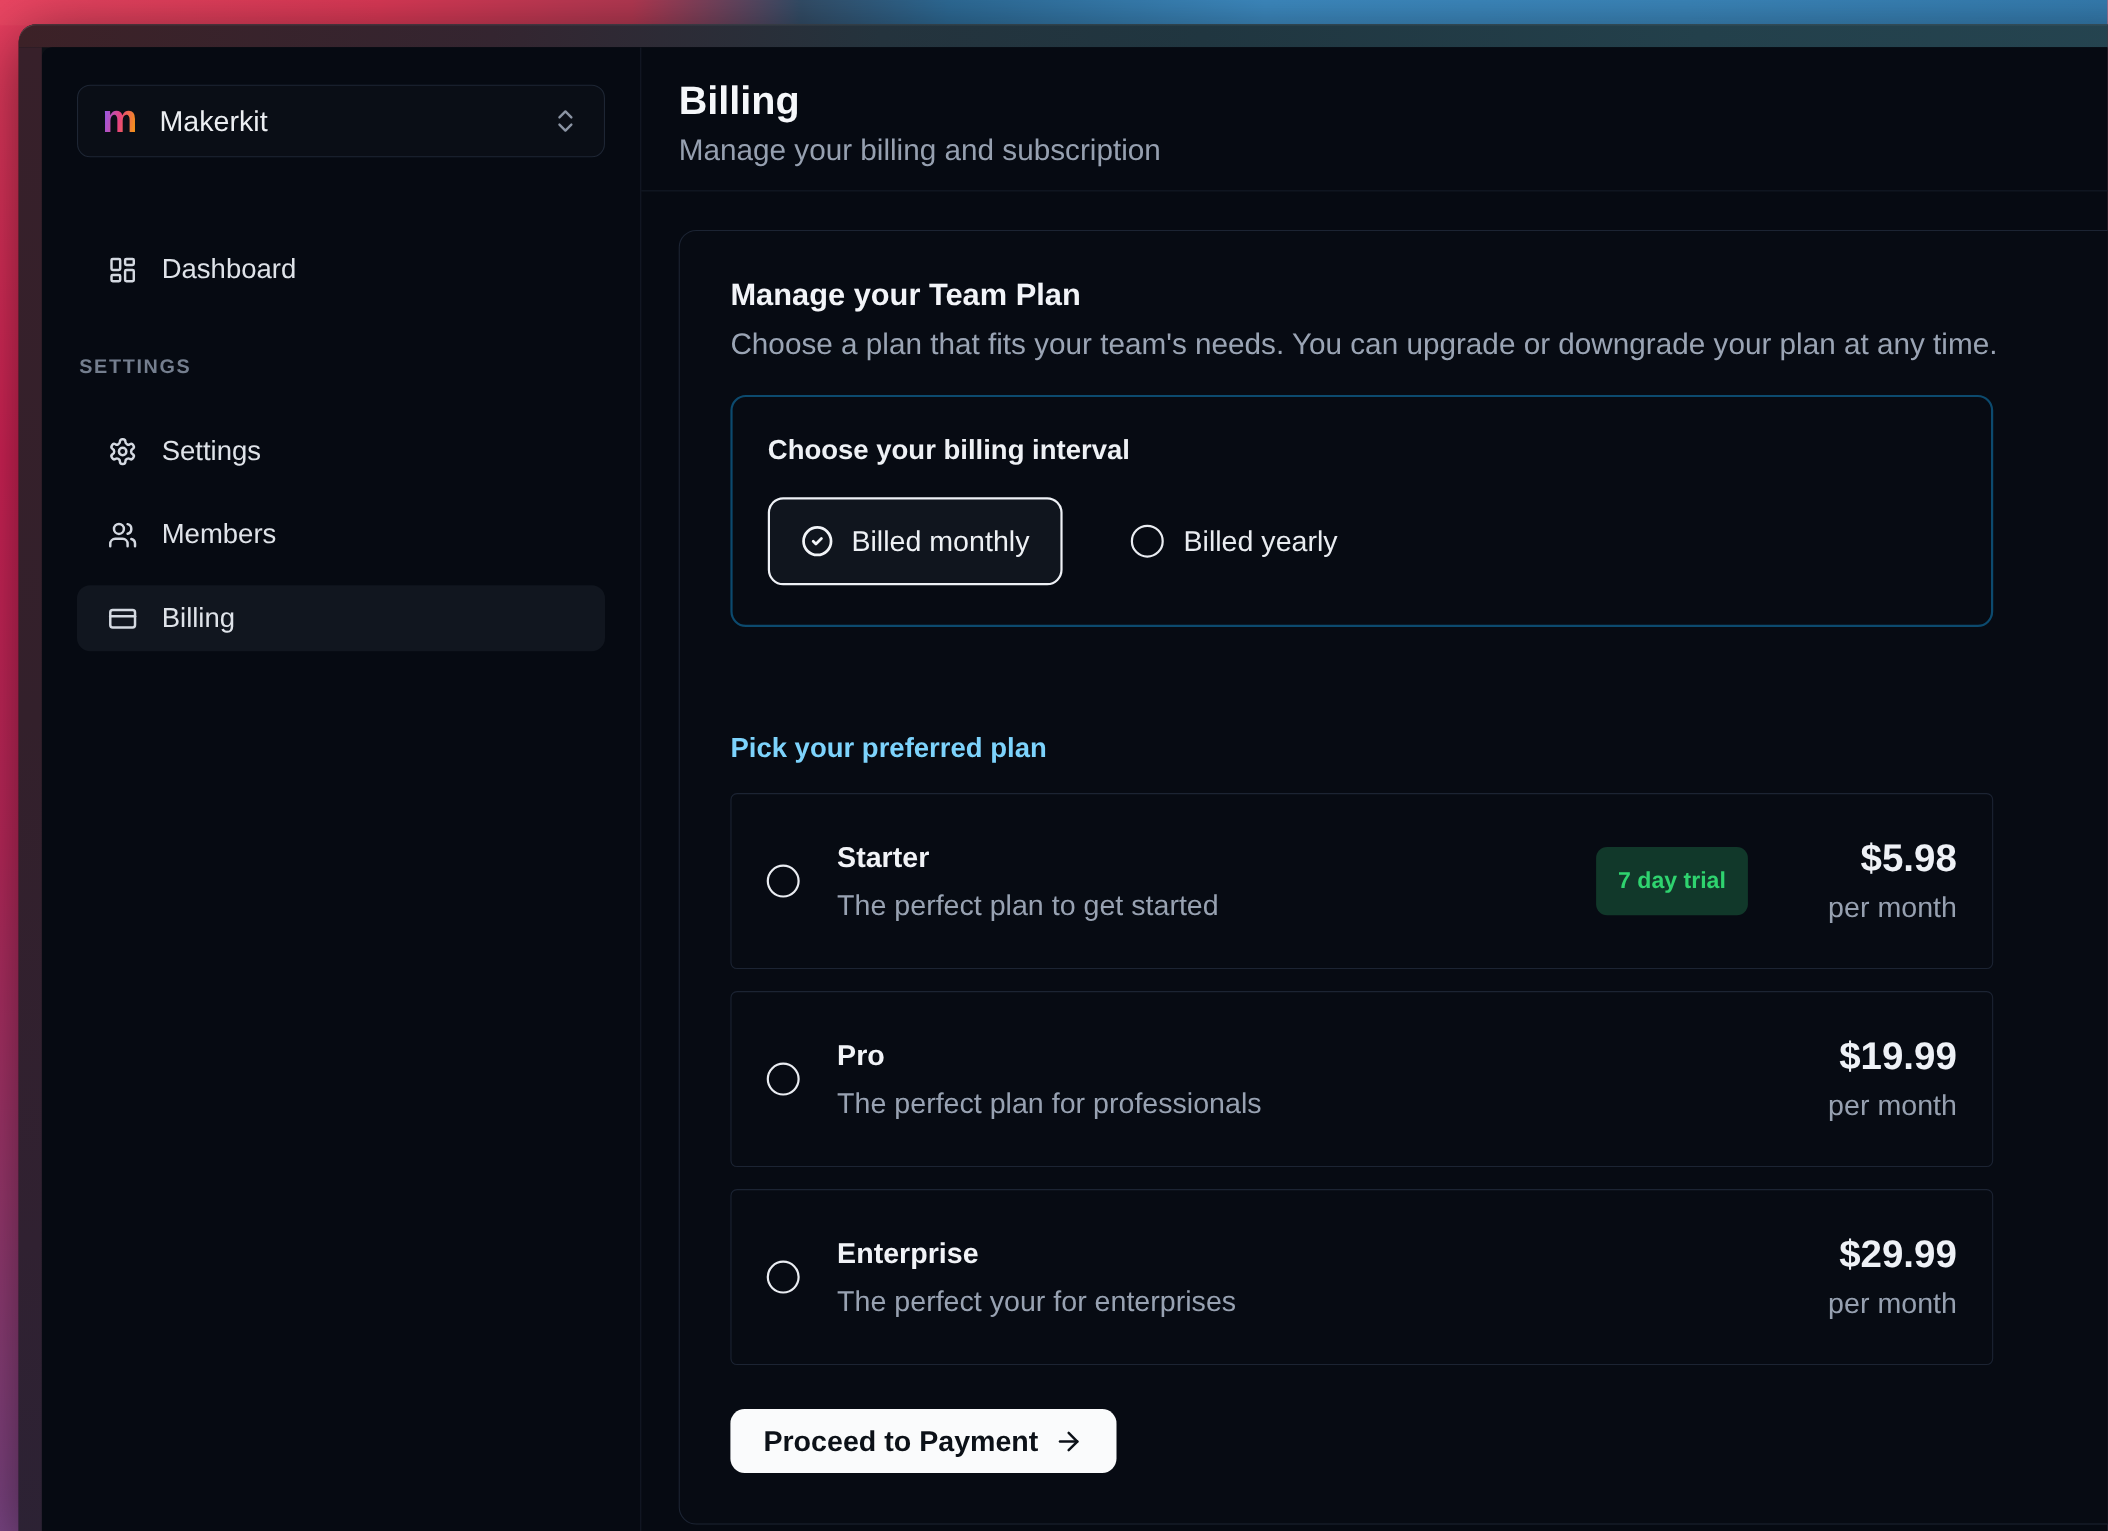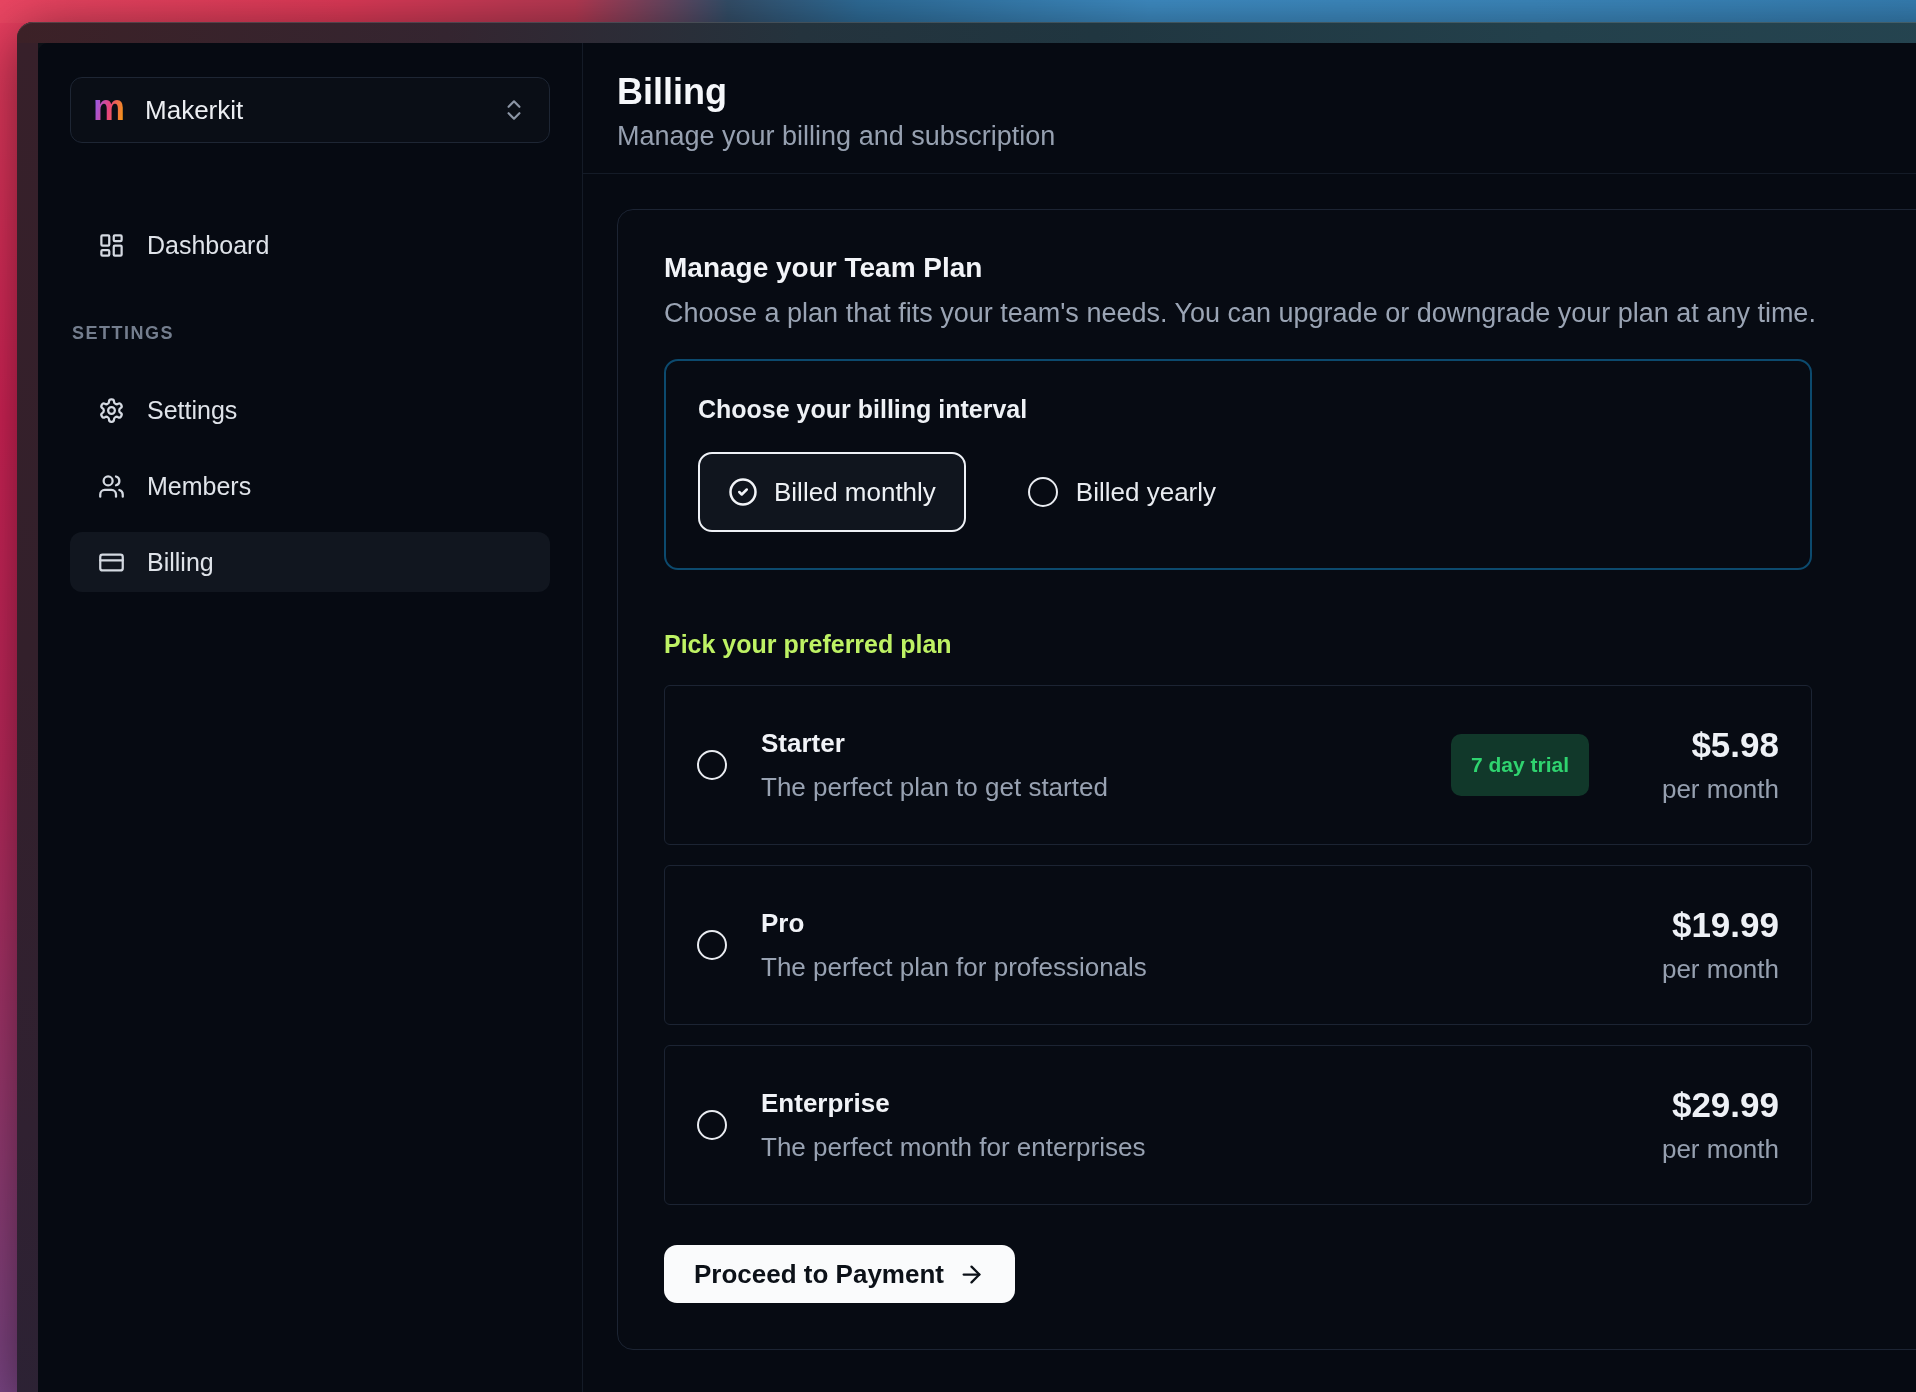--- a/index.html
+++ b/index.html
@@ -100,21 +100,21 @@
   .interval-btn .icon { display: flex; color: #f2f4f8; }
   .interval-plain {
     display: inline-flex; align-items: center; gap: 18px; margin-left: 62px;
     color: #e9ecf1; font-size: 26px; cursor: pointer;
   }
   .radio {
     width: 30px; height: 30px; border-radius: 50%;
     border: 2.5px solid #e9ecf1; flex: 0 0 30px;
   }
 
-  .plans-label { margin-top: 60px; color: #bef264; font-size: 25px; font-weight: 700; }
+  .plans-label { margin-top: 96px; color: #7dd3fc; font-size: 25px; font-weight: 700; }
   .plan-list { margin-top: 26px; display: flex; flex-direction: column; gap: 20px; }
   .plan-row {
     width: 1148px; height: 160px; border: 1px solid #1c2433; border-radius: 6px;
     display: flex; align-items: center; padding: 0 32px; cursor: pointer;
     background: #070b13;
   }
   .plan-info { margin-left: 34px; }
   .plan-name { color: #f1f3f7; font-size: 26px; font-weight: 700; }
   .plan-desc { margin-top: 13px; color: #98a2b2; font-size: 26px; }
   .plan-right { margin-left: auto; display: flex; align-items: center; gap: 40px; }
@@ -265,21 +265,21 @@
                   <div class="plan-price">$19.99</div>
                   <div class="plan-period">per month</div>
                 </div>
               </div>
             </div>
 
             <div class="plan-row">
               <span class="radio"></span>
               <div class="plan-info">
                 <div class="plan-name">Enterprise</div>
-                <div class="plan-desc">The perfect month for enterprises</div>
+                <div class="plan-desc">The perfect your for enterprises</div>
               </div>
               <div class="plan-right">
                 <div class="plan-price-block">
                   <div class="plan-price">$29.99</div>
                   <div class="plan-period">per month</div>
                 </div>
               </div>
             </div>
 
           </div>

